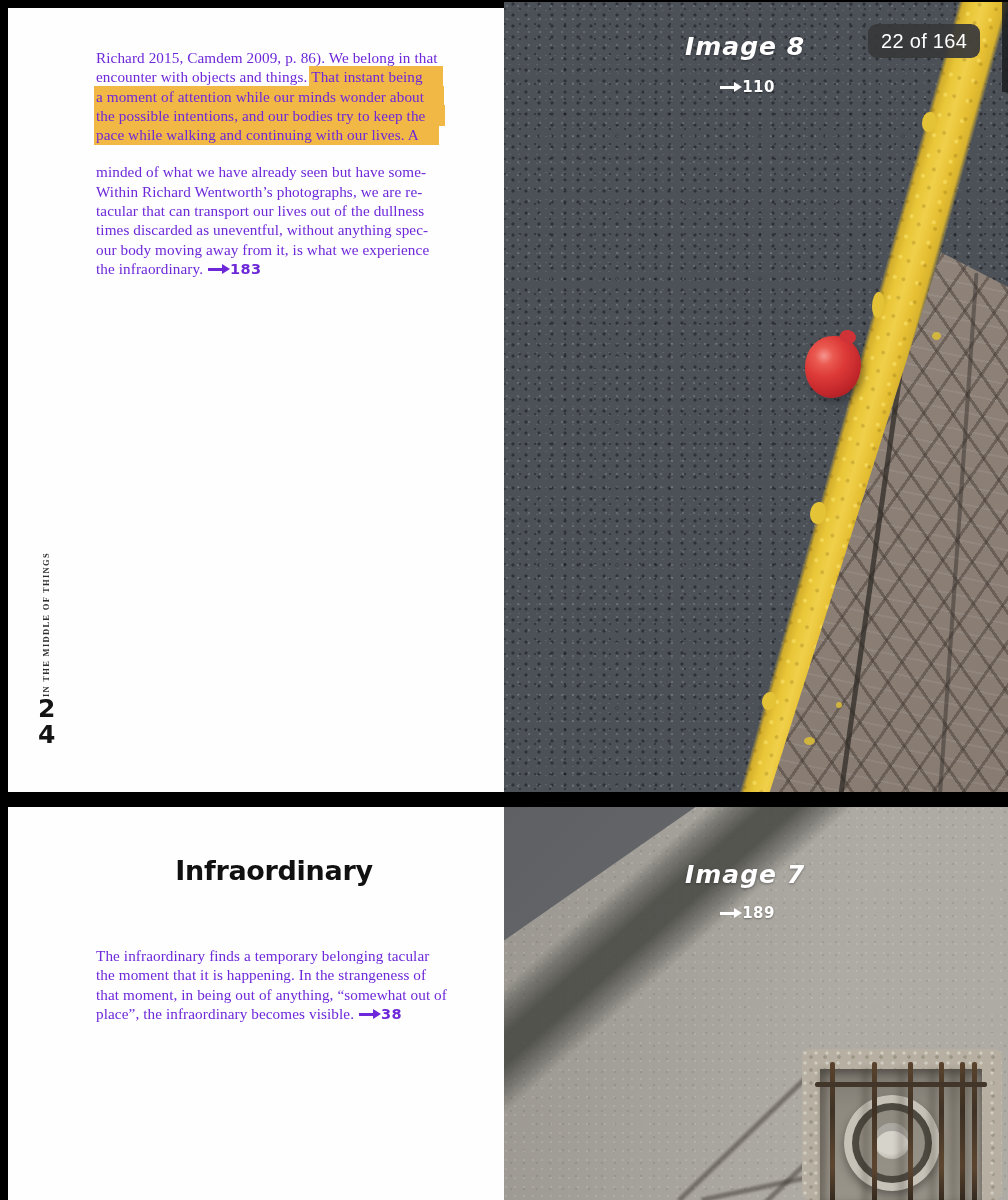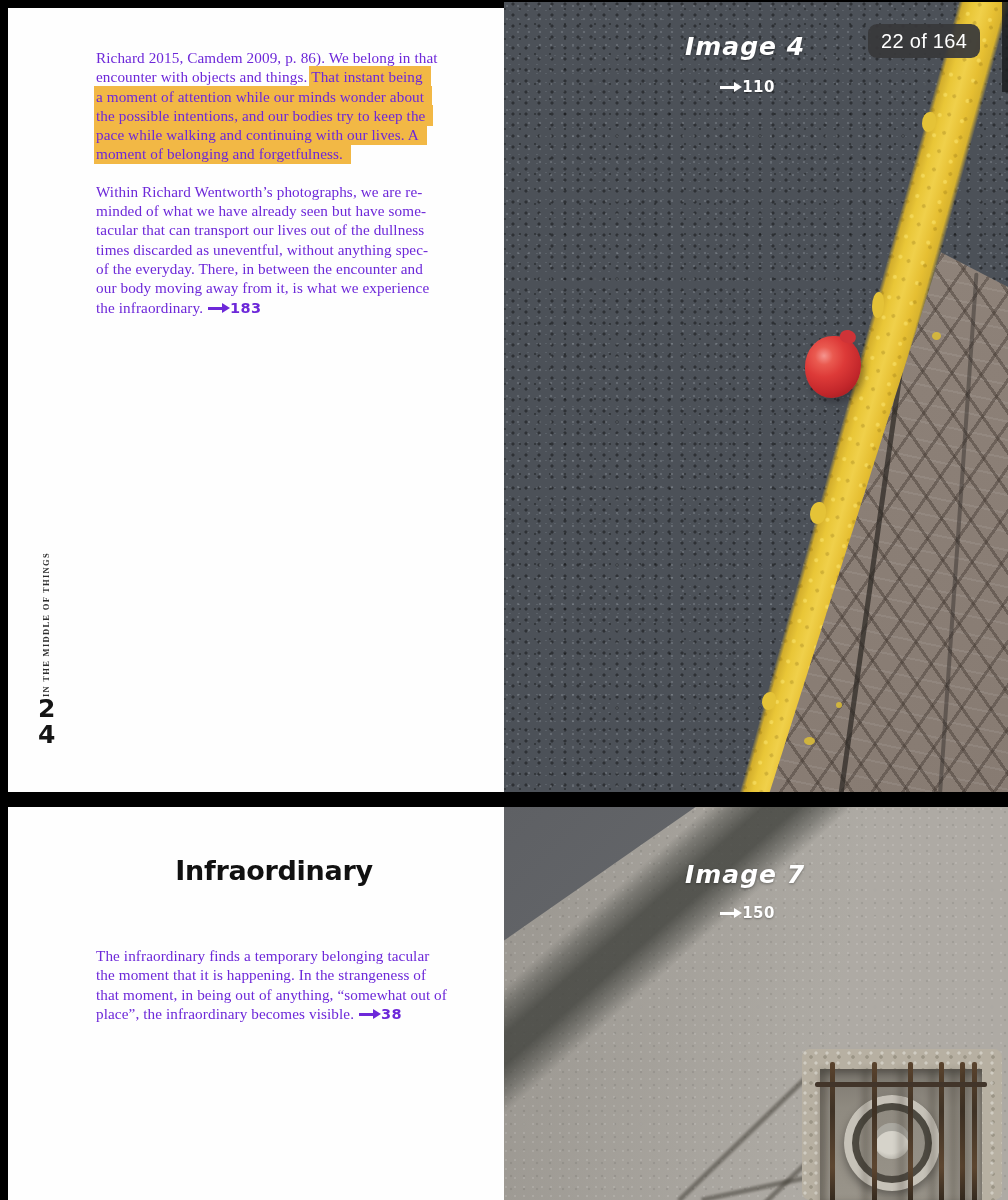--- a/index.html
+++ b/index.html
@@ -6,21 +6,21 @@
   .canvas{position:relative;width:1008px;height:1200px;background:#000;overflow:hidden;
           font-family:"Liberation Serif",serif;}
   .spread{position:absolute;left:0;width:1008px;}
   .page{position:absolute;overflow:hidden;}
   .page-white{background:#fefefe;}
 
   
   .textblock{position:absolute;left:88px;width:380px;font-size:15.2px;line-height:19.3px;
              color:#6d28d9;letter-spacing:.1px;}
   .tline{white-space:nowrap;}
-  .tline .hl{background:#f2b845;padding:2px 8px 2px 2px;margin-left:-2px;}
+  .tline .hl{background:#f2b845;padding:2px 20px 2px 2px;margin-left:-2px;}
   .refnum{font-family:"DejaVu Sans",sans-serif;font-weight:bold;font-size:14.5px;letter-spacing:.4px;}
   .arrow-icon{display:inline-block;position:relative;width:14px;height:2.6px;background:currentColor;
               vertical-align:3px;margin:0 8px 0 5px;}
   .arrow-icon::after{content:"";position:absolute;right:-8px;top:-4.2px;width:0;height:0;
               border-left:8px solid currentColor;border-top:5.5px solid transparent;border-bottom:5.5px solid transparent;}
   .spine{position:absolute;left:33px;top:544px;writing-mode:vertical-rl;transform:rotate(180deg);
          font-family:"Liberation Serif",serif;font-weight:bold;font-size:8.5px;letter-spacing:1.3px;color:#2e2e2e;}
   .folio{position:absolute;font-family:"DejaVu Sans",sans-serif;font-weight:bold;
          font-size:25px;line-height:26px;color:#141414;letter-spacing:0;}
   .folio div{height:26px;}
@@ -116,29 +116,27 @@
   <section class="spread" style="top:0;height:792px;">
 
     <div class="page page-white" style="left:8px;top:8px;width:496px;height:784px;">
       <div class="textblock" style="top:40px;">
         <div>
             <div class="tline"><span>Richard 2015, Camdem 2009, p. 86). We belong in that</span></div>
             <div class="tline"><span>encounter with objects and things. </span><span class="hl">That instant being</span></div>
             <div class="tline"><span class="hl">a moment of attention while our minds wonder about</span></div>
             <div class="tline"><span class="hl">the possible intentions, and our bodies try to keep the</span></div>
             <div class="tline"><span class="hl">pace while walking and continuing with our lives. A</span></div>
-            <div class="tline"><span class="hl">moment of belonging and forgetfulness.</span></div>
           </div>
         <div style="height:18px;"></div>
         <div>
+            <div class="tline">minded of what we have already seen but have some-</div>
             <div class="tline">Within Richard Wentworth’s photographs, we are re-</div>
-            <div class="tline">minded of what we have already seen but have some-</div>
             <div class="tline">tacular that can transport our lives out of the dullness</div>
             <div class="tline">times discarded as uneventful, without anything spec-</div>
-            <div class="tline">of the everyday. There, in between the encounter and</div>
             <div class="tline">our body moving away from it, is what we experience</div>
           </div>
         <div class="tline">
           <span>the infraordinary.</span><span class="refnum"><span class="arrow-icon"></span><span>183</span></span>
         </div>
       </div>
       <div class="spine">IN THE MIDDLE OF THINGS</div>
       <div class="folio" style="left:30px;top:688px;">
         <div>2</div>
         <div>4</div>
@@ -154,21 +152,21 @@
       <div class="pavers">
         <div class="crack" style="left:372px;top:230px;width:5px;height:590px;transform:rotate(8deg);"></div>
         <div class="crack" style="left:452px;top:270px;width:4px;height:530px;transform:rotate(4deg);opacity:.6;"></div>
       </div>
       <div class="ydot" style="left:428px;top:330px;width:9px;height:8px;"></div>
       <div class="ydot" style="left:300px;top:735px;width:11px;height:8px;"></div>
       <div class="ydot" style="left:332px;top:700px;width:6px;height:6px;"></div>
       <div class="edge-dark"></div>
       <div class="balloon"></div>
 
-      <div class="img-label" style="top:30px;">Image 4</div>
+      <div class="img-label" style="top:30px;">Image 8</div>
       <div class="img-ref" style="top:76px;"><span class="arrow-icon"></span><span class="refnum">110</span></div>
 
       <div class="badge">22 of 164</div>
 
       <div class="folio folio-photo" style="left:449px;top:697px;">
         <div>2</div>
         <div>5</div>
       </div>
     </div>
   </section>
@@ -207,16 +205,16 @@
         <div class="rail"></div>
         <div class="bar" style="left:10px;"></div>
         <div class="bar" style="left:52px;"></div>
         <div class="bar" style="left:88px;"></div>
         <div class="bar" style="left:119px;"></div>
         <div class="bar" style="left:140px;"></div>
         <div class="bar" style="left:152px;"></div>
       </div>
 
       <div class="img-label" style="top:53px;">Image 7</div>
-      <div class="img-ref" style="top:97px;"><span class="arrow-icon"></span><span class="refnum">150</span></div>
+      <div class="img-ref" style="top:97px;"><span class="arrow-icon"></span><span class="refnum">189</span></div>
     </div>
   </section>
 </div>
 
 </body></html>

